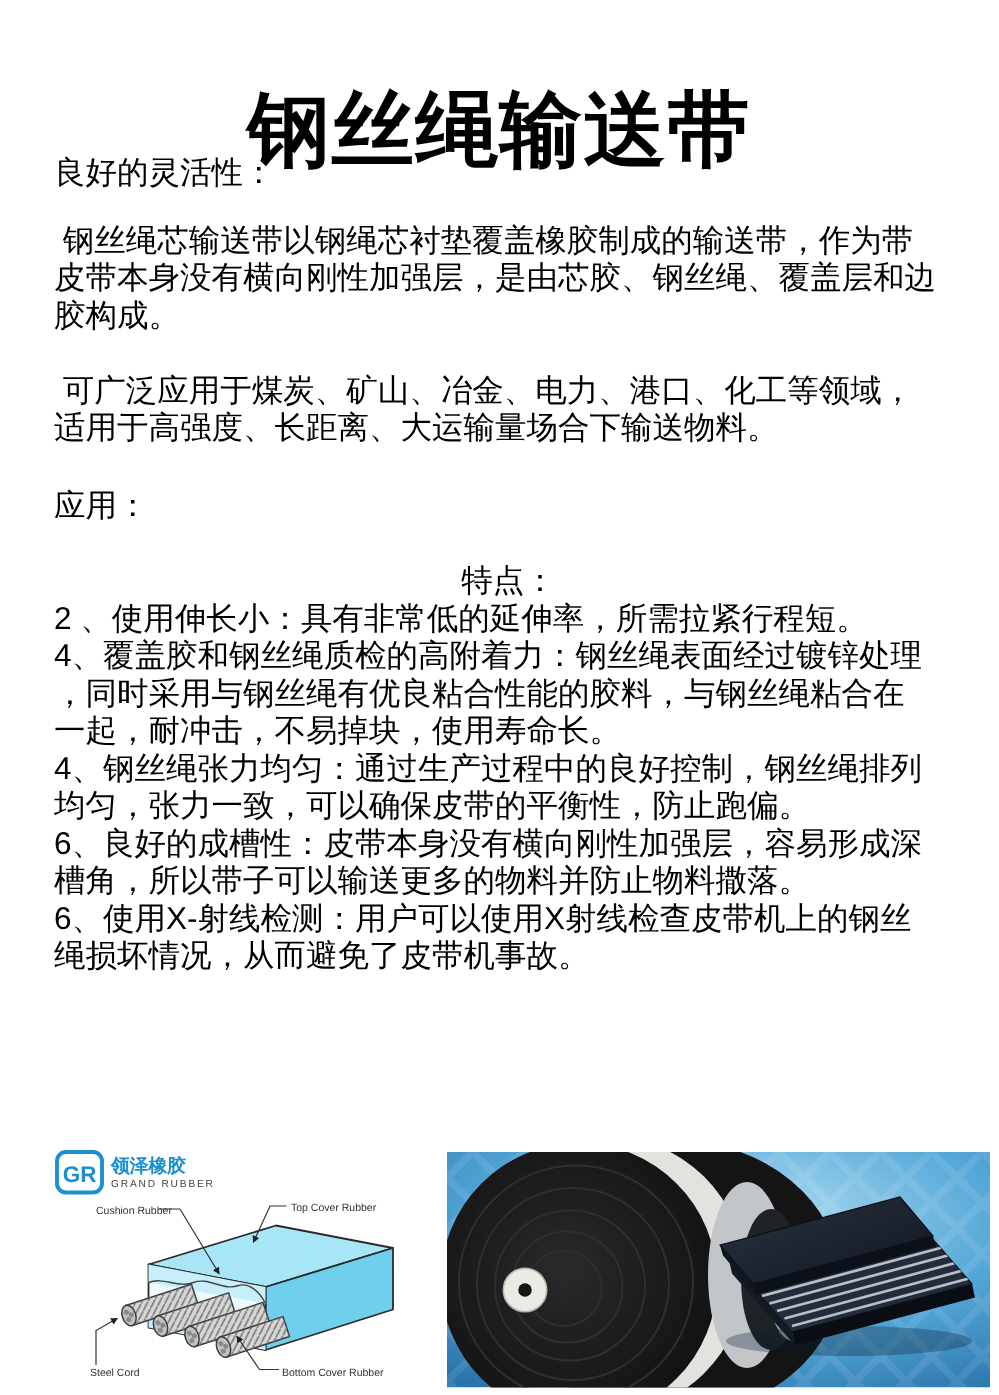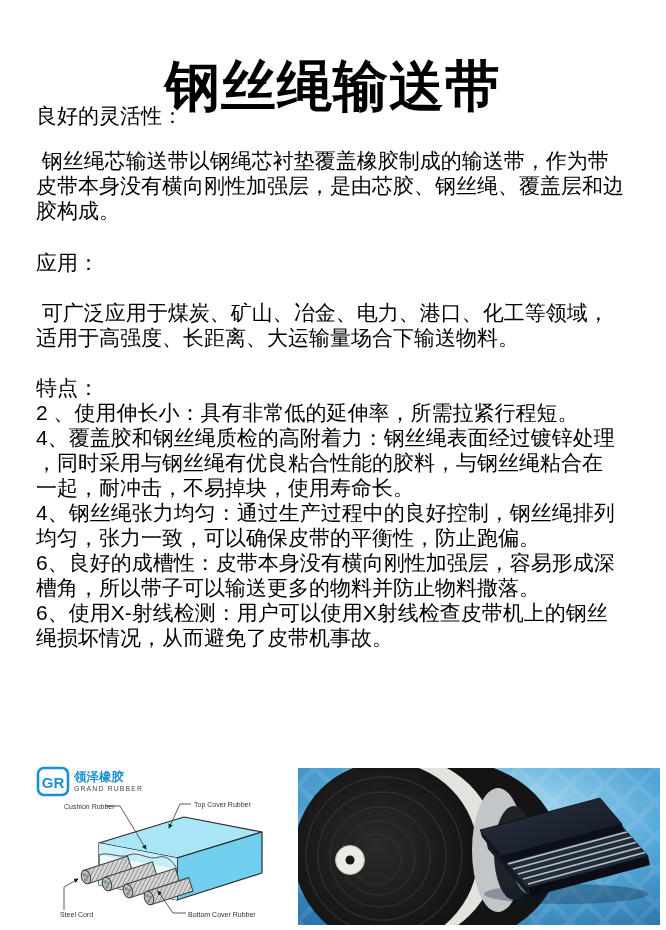--- a/index.html
+++ b/index.html
@@ -5,42 +5,42 @@
   html,body{margin:0;padding:0;background:#fff;}
   body{font-family:"Liberation Sans","DejaVu Sans",sans-serif;color:#000;}
   .page{position:relative;width:666px;height:930px;background:#fff;overflow:hidden;}
   .title{position:absolute;top:12px;left:0;width:666px;text-align:center;
          font-size:55px;line-height:74px;font-weight:700;letter-spacing:1px;white-space:nowrap;}
   .text-col{position:absolute;left:36px;top:103px;width:606px;font-size:21px;line-height:25px;}
   .tline{white-space:pre-wrap;margin:0;}
   .mt-body1{margin-top:20px;}
   .mt-label{margin-top:27px;}
   .mt-body2{margin-top:25px;}
-  .mt-feat{margin-top:25px;}
+  .mt-feat{margin-top:25px;text-align:center;}
   .footer{position:absolute;left:0;top:765px;width:666px;height:165px;padding-left:42px;}
   .diagram{position:absolute;left:34px;top:0;width:264px;height:165px;}
   .photo{position:absolute;left:298px;top:3px;width:362px;height:157px;}
   svg text{font-family:"Liberation Sans","DejaVu Sans",sans-serif;}
 </style>
 </head>
 <body>
 
 <div class="page">
 
   <h1 class="title">钢丝绳输送带</h1>
 
   <div class="text-col">
     <p class="tline">良好的灵活性：</p>
     <p class="tline mt-body1"> 钢丝绳芯输送带以钢绳芯衬垫覆盖橡胶制成的输送带，作为带
 皮带本身没有横向刚性加强层，是由芯胶、钢丝绳、覆盖层和边
 胶构成。</p>
 
-    <p class="tline mt-label">应用：</p>
     <p class="tline mt-body2"> 可广泛应用于煤炭、矿山、冶金、电力、港口、化工等领域，
 适用于高强度、长距离、大运输量场合下输送物料。</p>
+    <p class="tline mt-label">应用：</p>
 
     <p class="tline mt-feat">特点：</p>
     <p class="tline">2 、使用伸长小：具有非常低的延伸率，所需拉紧行程短。</p>
     <p class="tline">4、覆盖胶和钢丝绳质检的高附着力：钢丝绳表面经过镀锌处理
 ，同时采用与钢丝绳有优良粘合性能的胶料，与钢丝绳粘合在
 一起，耐冲击，不易掉块，使用寿命长。</p>
     <p class="tline">4、钢丝绳张力均匀：通过生产过程中的良好控制，钢丝绳排列
 均匀，张力一致，可以确保皮带的平衡性，防止跑偏。</p>
     <p class="tline">6、良好的成槽性：皮带本身没有横向刚性加强层，容易形成深
 槽角，所以带子可以输送更多的物料并防止物料撒落。</p>

